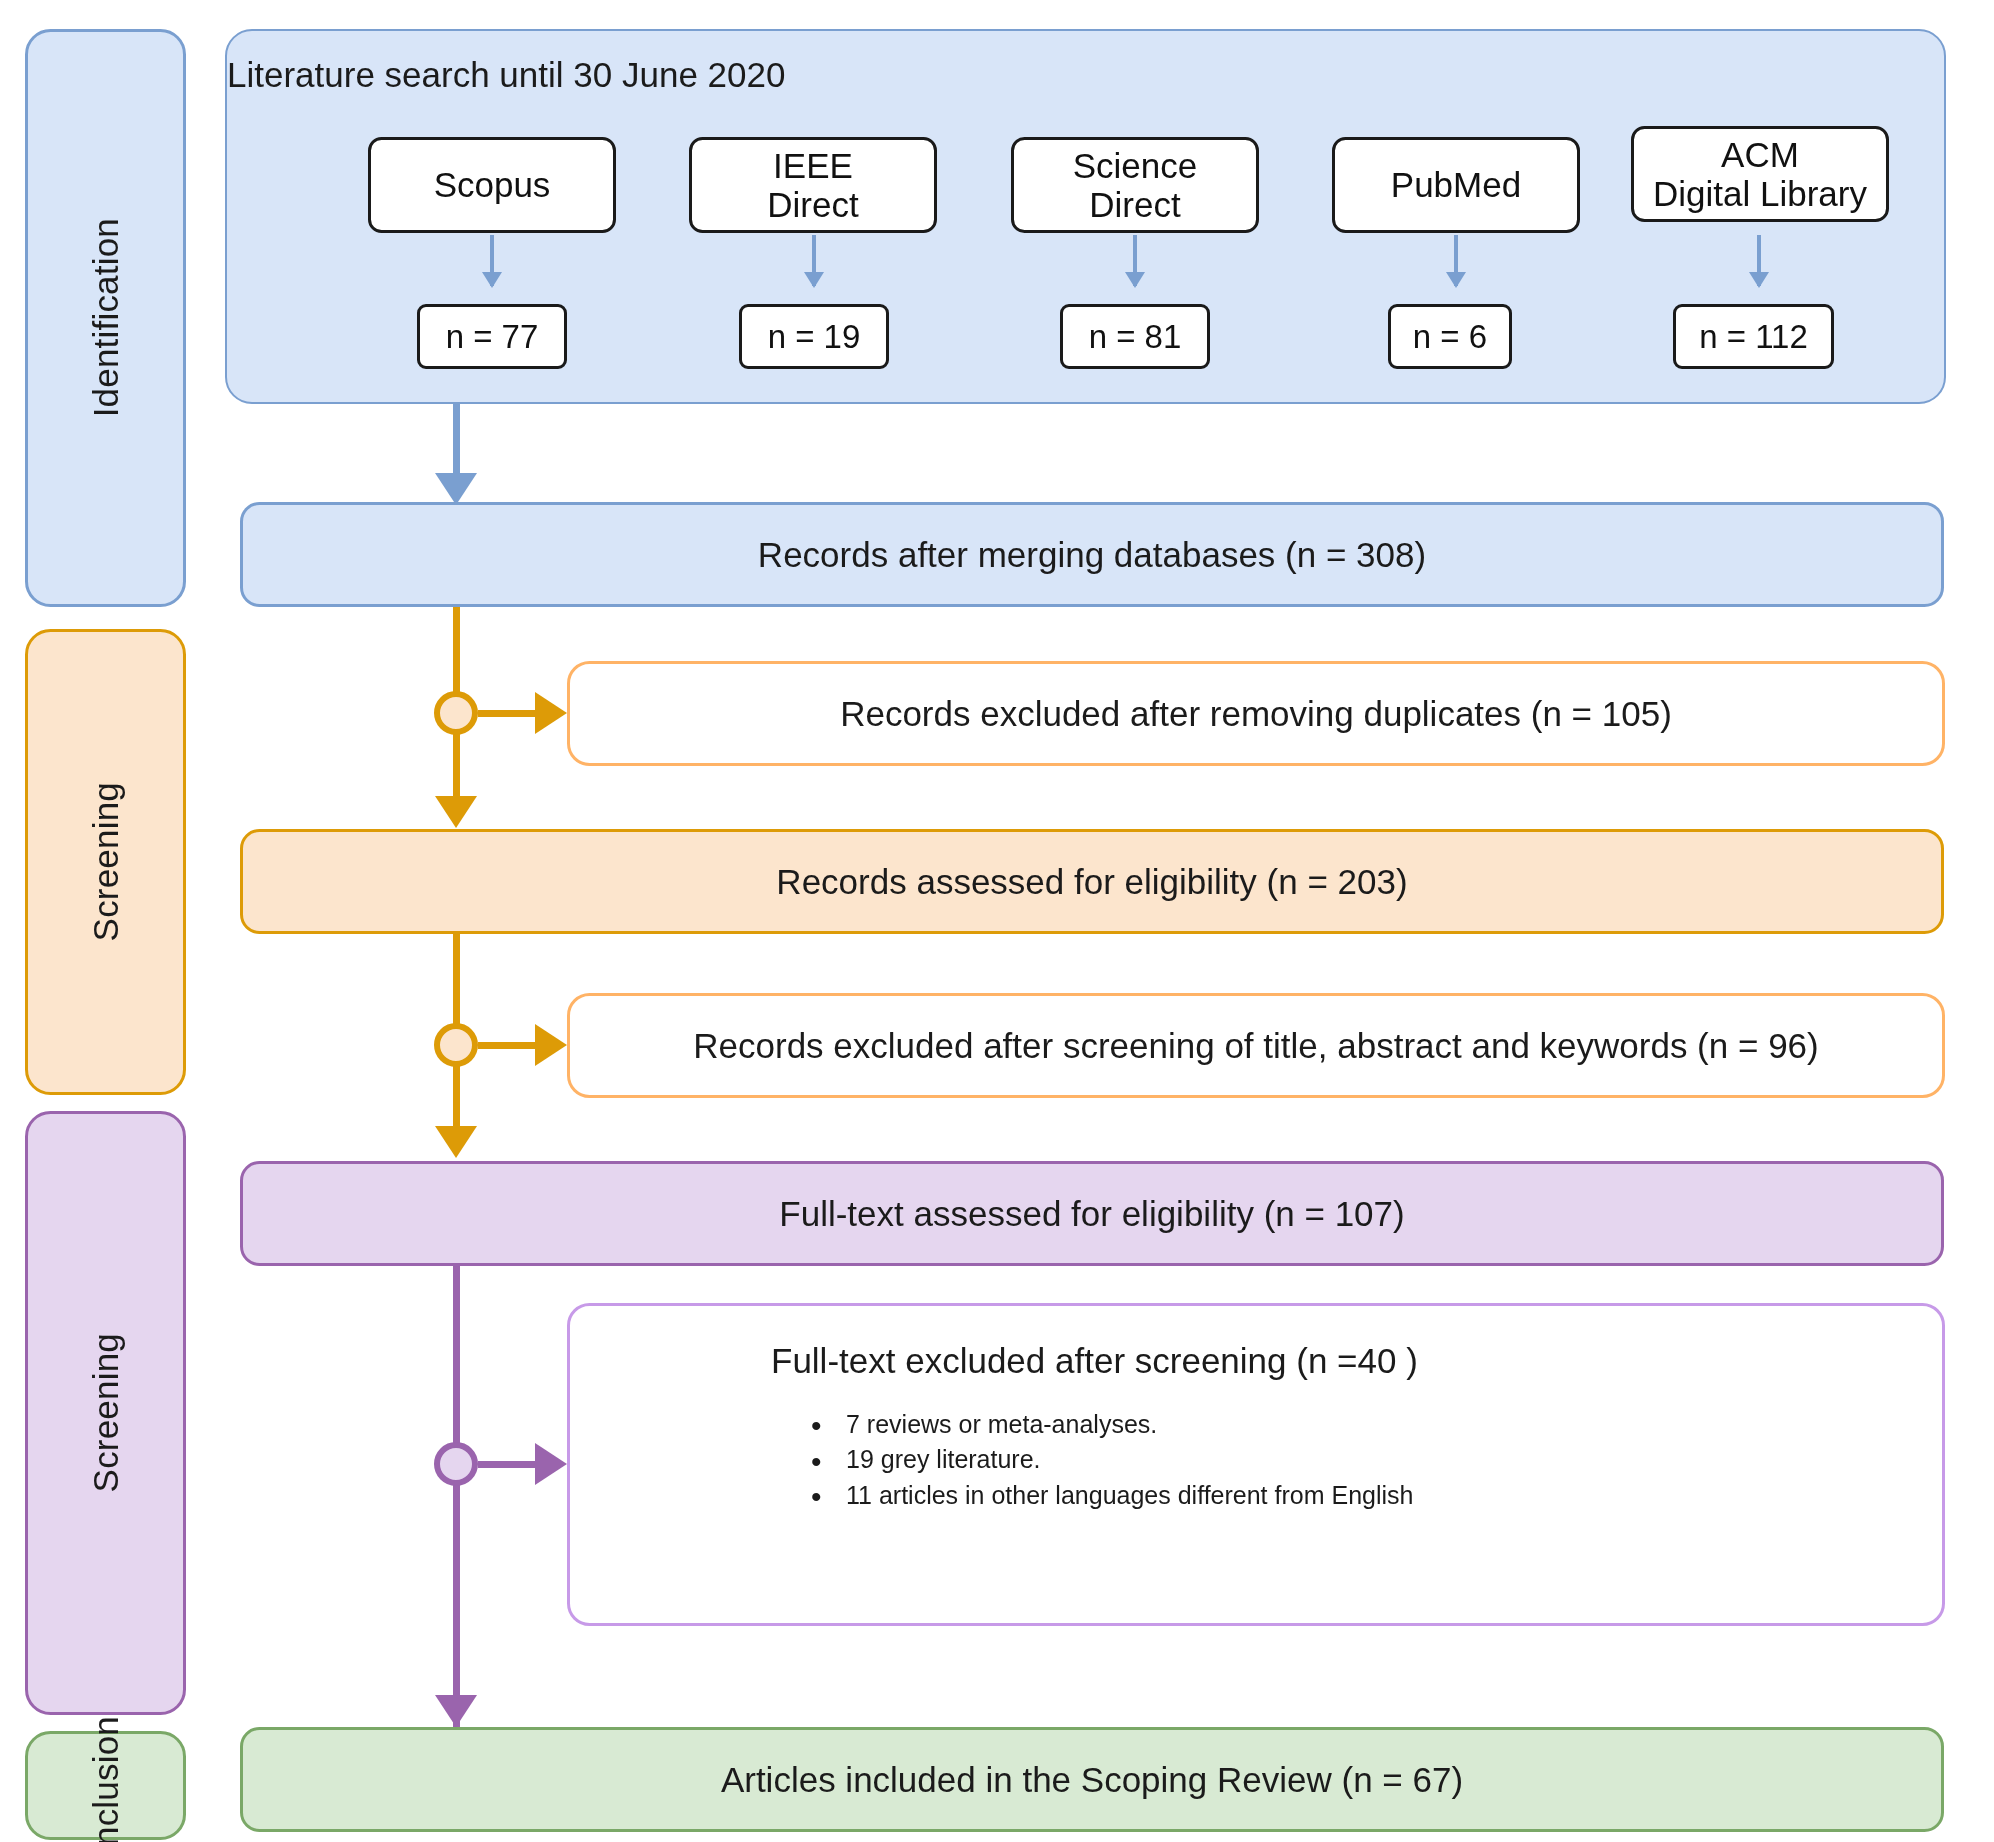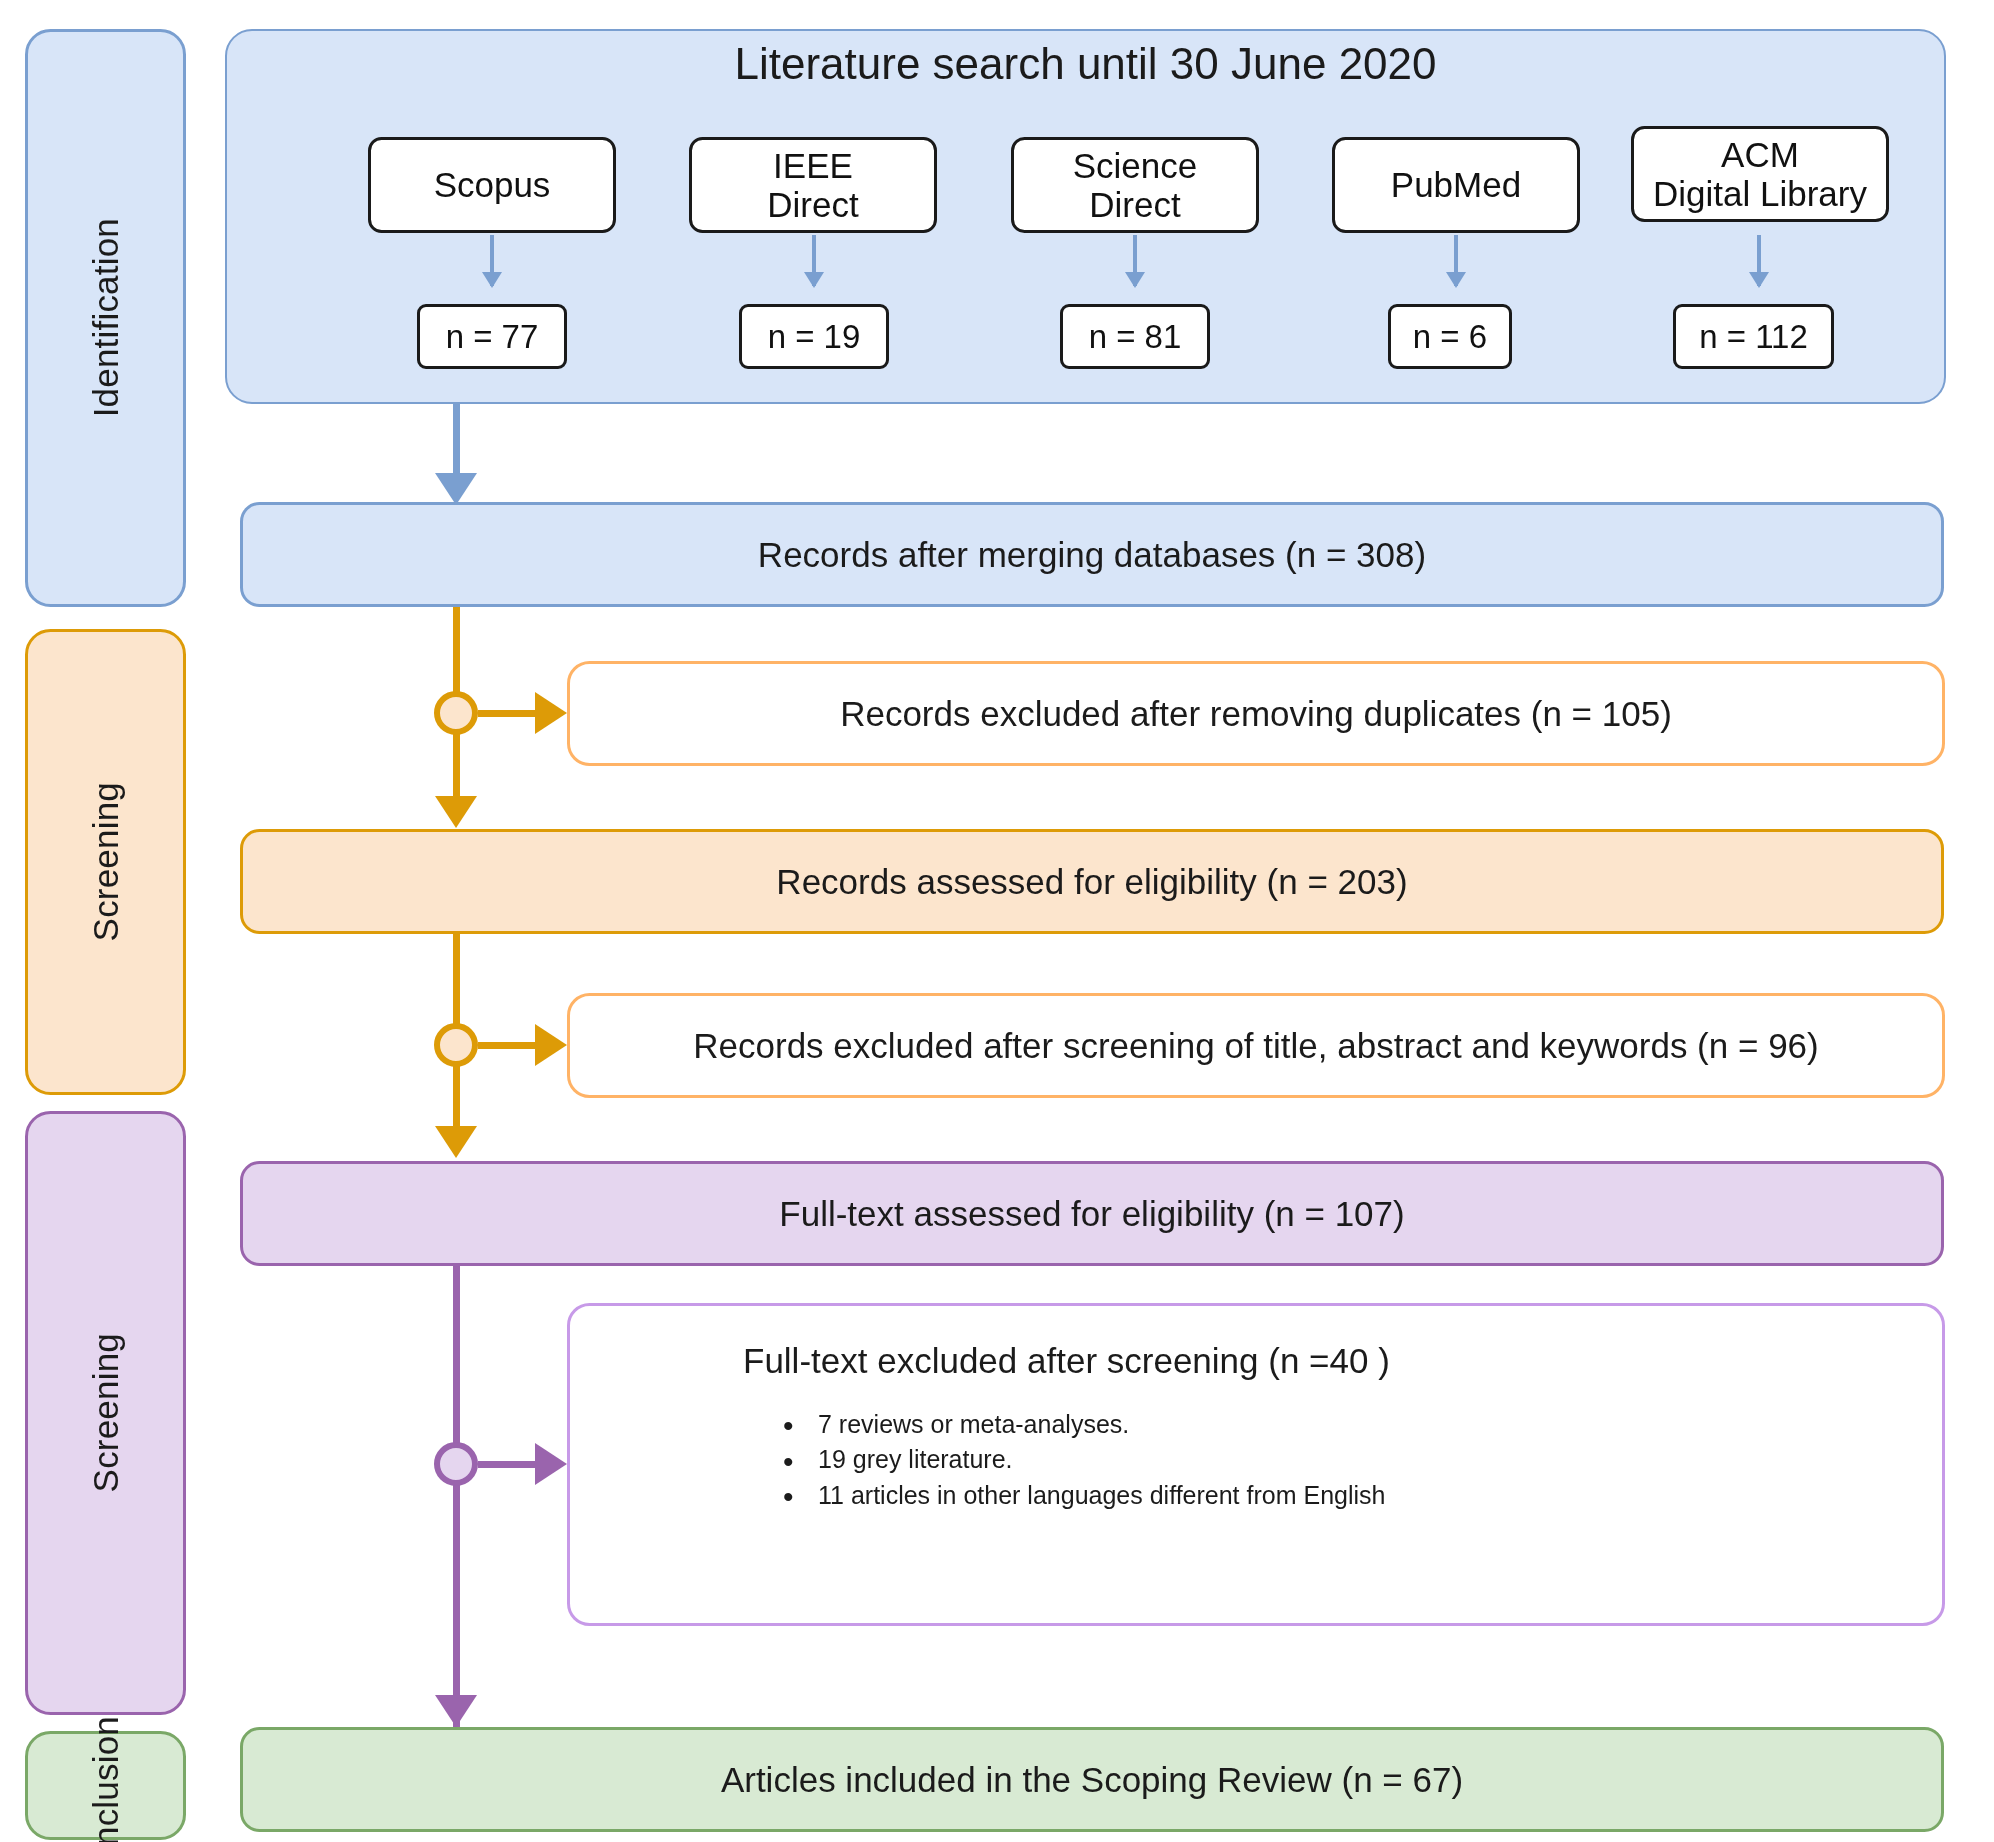--- a/index.html
+++ b/index.html
@@ -12,22 +12,22 @@
   .stage .vtext{writing-mode:vertical-rl;transform:rotate(180deg);
          font-size:35px;color:#1b1b1b;letter-spacing:0.2px;white-space:nowrap;}
   .stage-identification{top:28.5px;height:578px;background:#d8e5f8;border:3px solid #7a9fd0;}
   .stage-screening1{top:629px;height:466px;background:#fce5cd;border:3.8px solid #dd9b07;}
   .stage-screening2{top:1111px;height:604px;background:#e5d6ef;border:3.8px solid #9a64ad;}
   .stage-inclusion{top:1731px;height:109px;background:#d8ead3;border:3.8px solid #7aa867;}
 
   
   .group-panel{position:absolute;left:225px;top:28.5px;width:1721px;height:375px;
       background:#d8e5f8;border:2.3px solid #7a9fd0;border-radius:27px;box-sizing:border-box;}
-  .group-title{position:absolute;top:8px;left:0;width:100%;text-align:center;
-      font-size:44px;color:#1b1b1b;}
+  .group-title{position:absolute;top:24px;left:0;width:100%;text-align:left;
+      font-size:35px;color:#1b1b1b;}
 
   
   .db-box{position:absolute;width:248px;height:96px;background:#ffffff;
       border:3px solid #1a1a1a;border-radius:13.5px;box-sizing:border-box;
       display:flex;align-items:center;justify-content:center;text-align:center;
       font-size:35px;line-height:1.12;color:#111;}
   .n-box{position:absolute;width:150px;height:65px;background:#ffffff;
       border:3px solid #1a1a1a;border-radius:9px;box-sizing:border-box;
       display:flex;align-items:center;justify-content:center;
       font-size:33px;color:#111;}
@@ -45,21 +45,21 @@
       text-align:center;font-size:35px;color:#1b1b1b;padding:0 30px;}
   .box-blue{background:#d8e5f8;border:3.8px solid #7a9fd0;}
   .box-orange{background:#fce5cd;border:3.8px solid #dd9b07;}
   .box-purple{background:#e5d6ef;border:3.8px solid #9a64ad;}
   .box-green{background:#d8ead3;border:3.8px solid #7aa867;}
 
   
   .excl-box{position:absolute;left:567px;width:1378px;box-sizing:border-box;
       background:#ffffff;border-radius:22.5px;font-size:35px;color:#1b1b1b;}
   .excl-orange{border:3.8px solid #ffb366;}
-  .excl-purple{border:3.8px solid #c79ae8;}
+  .excl-purple{border:3.8px solid #c79ae8;padding-left:28px;}
   .excl-center{display:flex;align-items:center;justify-content:center;
       text-align:center;height:100%;padding:0 30px;box-sizing:border-box;}
   .excl-head{font-size:35px;color:#1b1b1b;margin:0;padding:35px 0 0 173px;}
   .excl-list{margin:25.5px 0 0 0;padding:0 0 0 248px;list-style:none;}
   .excl-list li{position:relative;font-size:25px;color:#1b1b1b;line-height:1.42;}
   .excl-list li::before{content:"\2022";position:absolute;left:-35px;top:-1.5px;font-size:30px;}
 
   
   .vline{position:absolute;left:453px;width:6.8px;}
   .vline-blue{background:#7a9fd0;}

